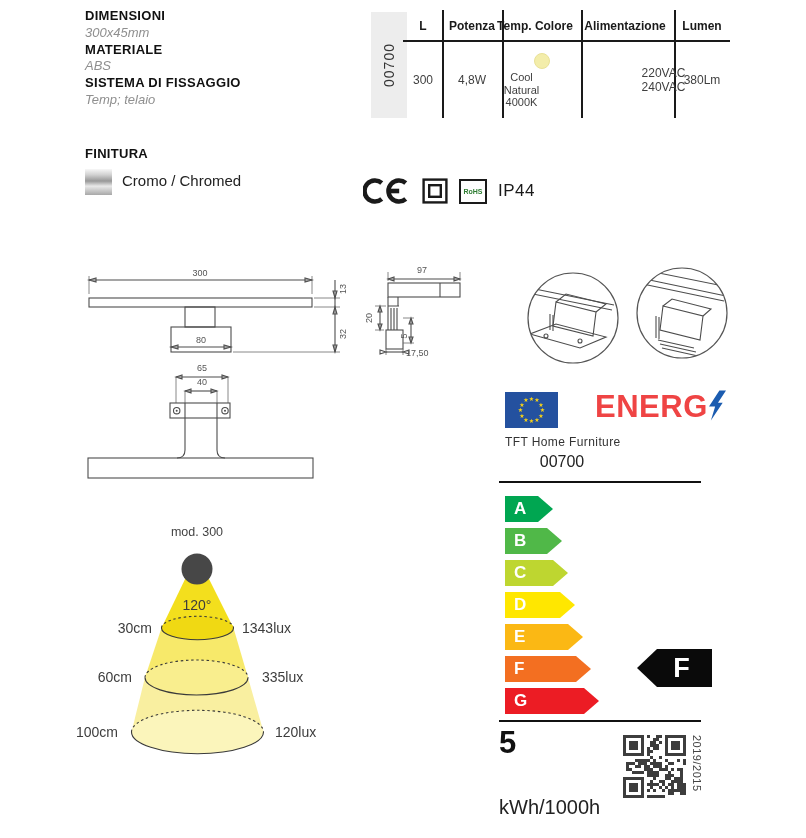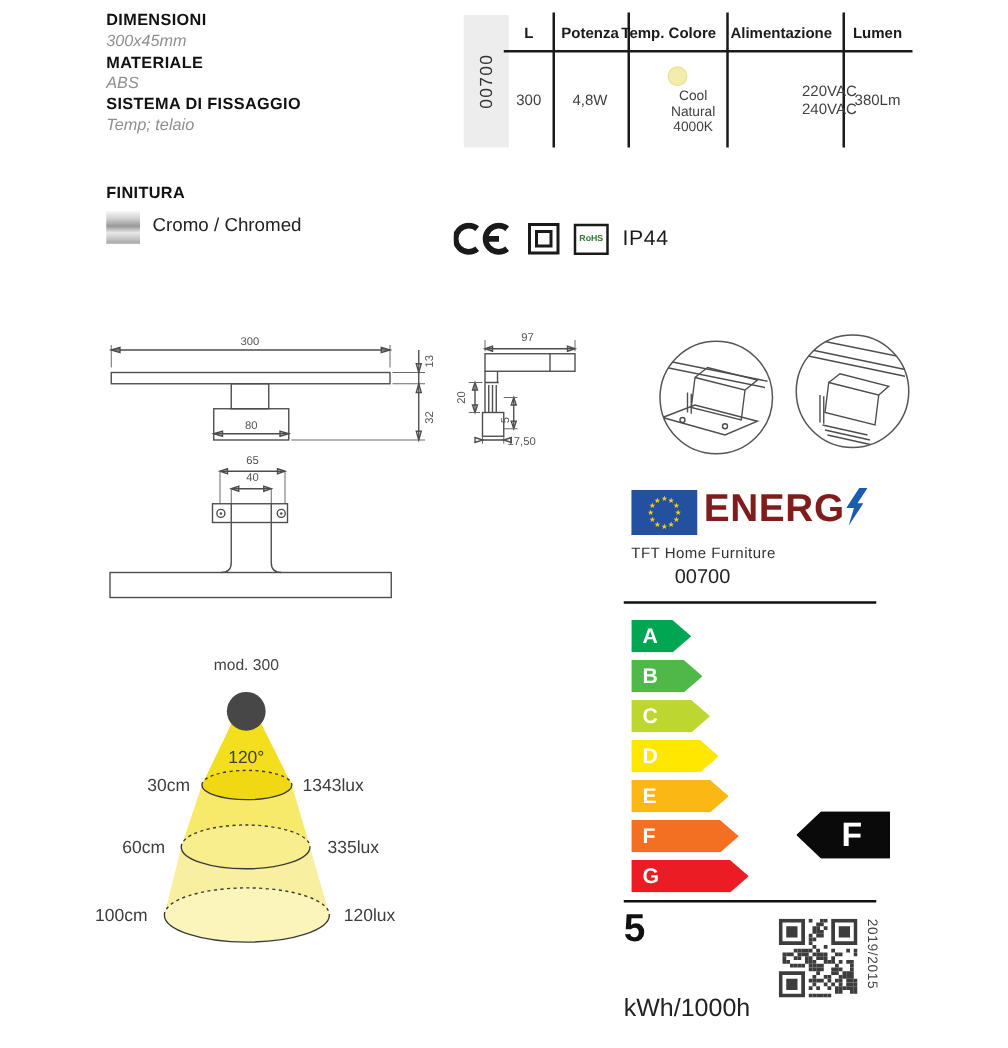--- a/index.html
+++ b/index.html
@@ -84,21 +84,21 @@
 
   <div class="abs th" style="left:404px;width:38px;">L</div>
   <div class="abs th" style="left:442px;width:60px;">Potenza</div>
   <div class="abs th" style="left:486px;width:98px;">Temp. Colore</div>
   <div class="abs th" style="left:581px;width:88px;">Alimentazione</div>
   <div class="abs th" style="left:674px;width:56px;">Lumen</div>
 
   <div class="abs td" style="left:404px;top:73px;width:38px;">300</div>
   <div class="abs td" style="left:442px;top:73px;width:60px;">4,8W</div>
   <div class="abs temp-dot"></div>
-  <div class="abs td" style="left:515px;top:71px;width:79px;font-size:11px;line-height:12.5px;">
+  <div class="abs td" style="left:482px;top:71px;width:79px;font-size:11px;line-height:12.5px;">
     <span>Cool</span><br>
     <span>Natural</span><br>
     <span>4000K</span>
   </div>
   <div class="abs td" style="left:581px;top:66px;width:93px;line-height:14px;padding-left:36px;">
     <span>220VAC</span><br>
     <span>240VAC</span>
   </div>
   <div class="abs td" style="left:674px;top:73px;width:56px;">380Lm</div>
 </div>
@@ -220,21 +220,21 @@
         <text x="32" y="29.526279441628827" text-anchor="middle" font-size="6" fill="#f7d117">★</text>
         <text x="26.5" y="31" text-anchor="middle" font-size="6" fill="#f7d117">★</text>
         <text x="21.000000000000004" y="29.526279441628827" text-anchor="middle" font-size="6" fill="#f7d117">★</text>
         <text x="16.973720558371177" y="25.500000000000007" text-anchor="middle" font-size="6" fill="#f7d117">★</text>
         <text x="15.5" y="20.000000000000004" text-anchor="middle" font-size="6" fill="#f7d117">★</text>
         <text x="16.973720558371177" y="14.5" text-anchor="middle" font-size="6" fill="#f7d117">★</text>
         <text x="20.999999999999993" y="10.473720558371177" text-anchor="middle" font-size="6" fill="#f7d117">★</text>
       </g>
   </svg>
   <div class="abs energ-word">
-    <span id="energ-text" style="color: #7f1d1d;">ENERG</span>
+    <span id="energ-text" style="color: #ef4444; margin-left: 32px;">ENERG</span>
     <svg width="17" height="31" viewBox="0 0 18 32" style="margin-left:1px;margin-top:1px;">
       <polygon id="bolt-shape" points="11,0 18,0 9.5,13 14.5,13 2,32 6.5,17 0,17" fill="#1b5cb0"></polygon>
     </svg>
   </div>
   <div class="abs energ-brand">TFT Home Furniture</div>
   <div class="abs energ-model">00700</div>
   <div class="abs energ-rule" style="top:93px;"></div>
 
   <div class="abs arrow w-a" style="top: 108px; background: rgb(0, 166, 81);">A</div>
   <div class="abs arrow w-b" style="top: 140px; background: rgb(80, 184, 72);">B</div>

